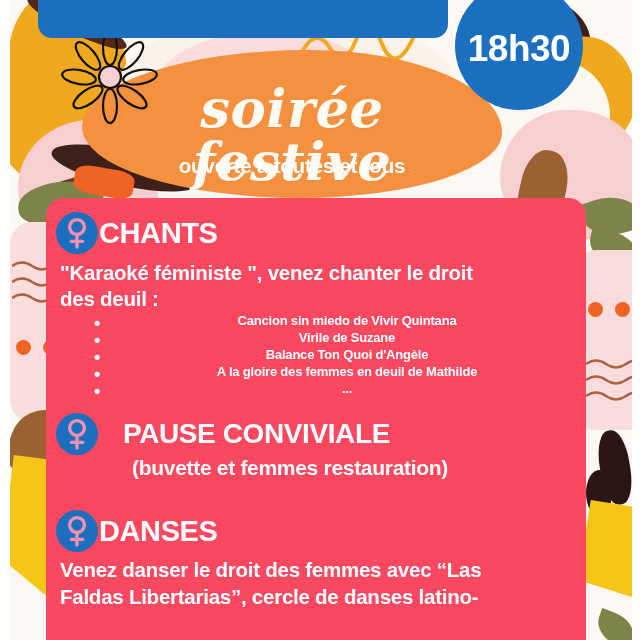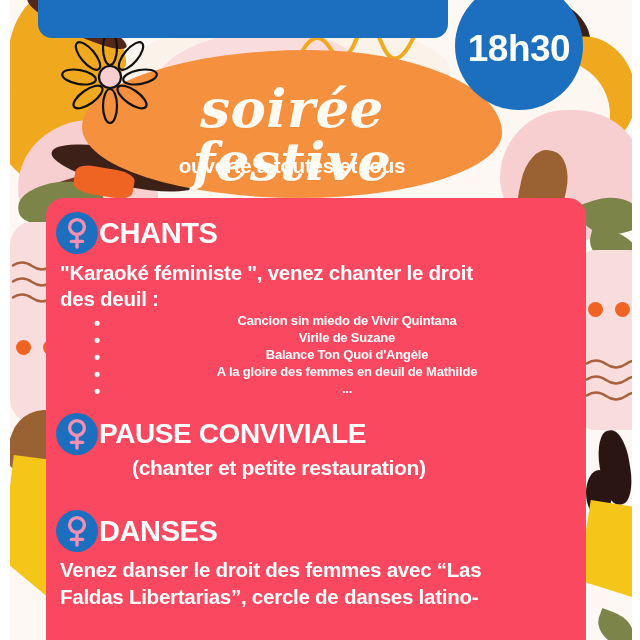--- a/index.html
+++ b/index.html
@@ -502,31 +502,31 @@
     </div>
 
     <ul class="bullets">
       <li>Cancion sin miedo de Vivir Quintana</li>
       <li>Virile de Suzane</li>
       <li>Balance Ton Quoi d'Angèle</li>
       <li>A la gloire des femmes en deuil de Mathilde</li>
       <li>...</li>
     </ul>
 
-    <div class="sec-head" style="margin-top:16px;">
+    <div class="sec-head" style="margin-top:16px;gap:24px;">
       <div class="venus">
         <svg width="26" height="32" viewBox="0 0 26 32">
           <circle cx="13" cy="10" r="7.4" fill="none" stroke="#f48fb1" stroke-width="3.4"></circle>
           <line x1="13" y1="17.6" x2="13" y2="30" stroke="#f48fb1" stroke-width="3.4" stroke-linecap="round"></line>
           <line x1="7.4" y1="24.4" x2="18.6" y2="24.4" stroke="#f48fb1" stroke-width="3.4" stroke-linecap="round"></line>
         </svg>
       </div>
       <div class="sec-title small">PAUSE CONVIVIALE</div>
     </div>
-    <div class="sub-note">(chanter et petite restauration)</div>
+    <div class="sub-note">(buvette et femmes restauration)</div>
 
     <div class="sec-head" style="margin-top:30px;">
       <div class="venus">
         <svg width="26" height="32" viewBox="0 0 26 32">
           <circle cx="13" cy="10" r="7.4" fill="none" stroke="#f48fb1" stroke-width="3.4"></circle>
           <line x1="13" y1="17.6" x2="13" y2="30" stroke="#f48fb1" stroke-width="3.4" stroke-linecap="round"></line>
           <line x1="7.4" y1="24.4" x2="18.6" y2="24.4" stroke="#f48fb1" stroke-width="3.4" stroke-linecap="round"></line>
         </svg>
       </div>
       <div class="sec-title">DANSES</div>

